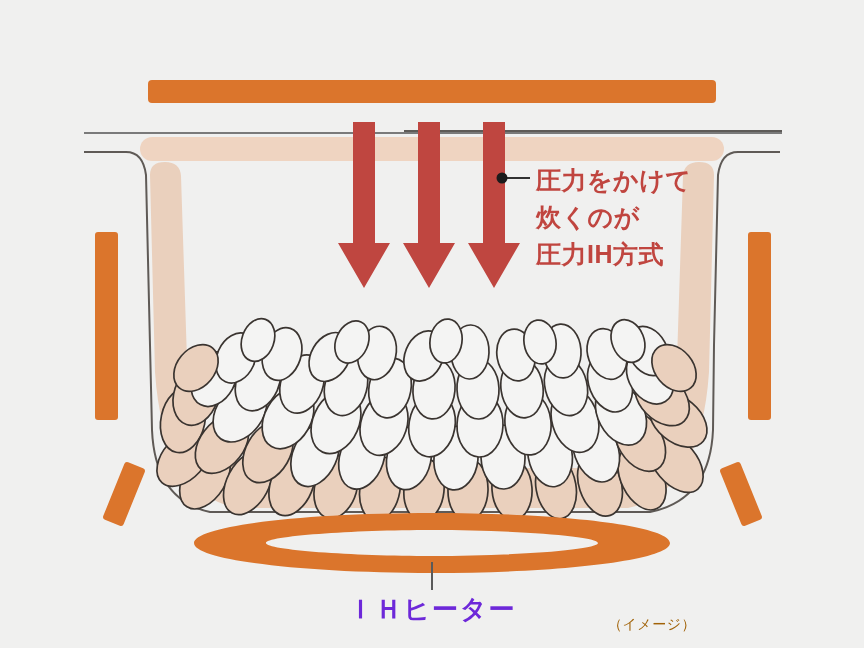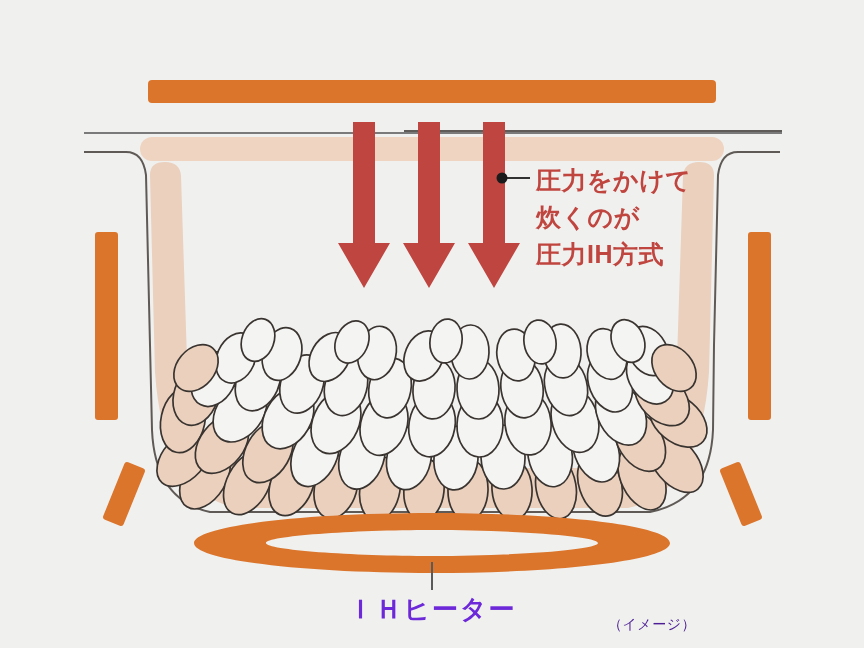--- a/index.html
+++ b/index.html
@@ -34,21 +34,21 @@
     left:0; top:592px; width:864px;
     text-align:center;
     color:#6d28d9;
     font-size:26px;
     font-weight:700;
     letter-spacing:2px;
   }
   #image-caption {
     position:absolute;
     right:12px; bottom:14px;
-    color:#4c1d95;
+    color:#a16207;
     font-size:14px;
     letter-spacing:0.5px;
   }
 </style>
 </head>
 <body>
 
 <div id="stage">
 
   <svg id="diagram" viewBox="0 0 864 648" xmlns="http://www.w3.org/2000/svg">

